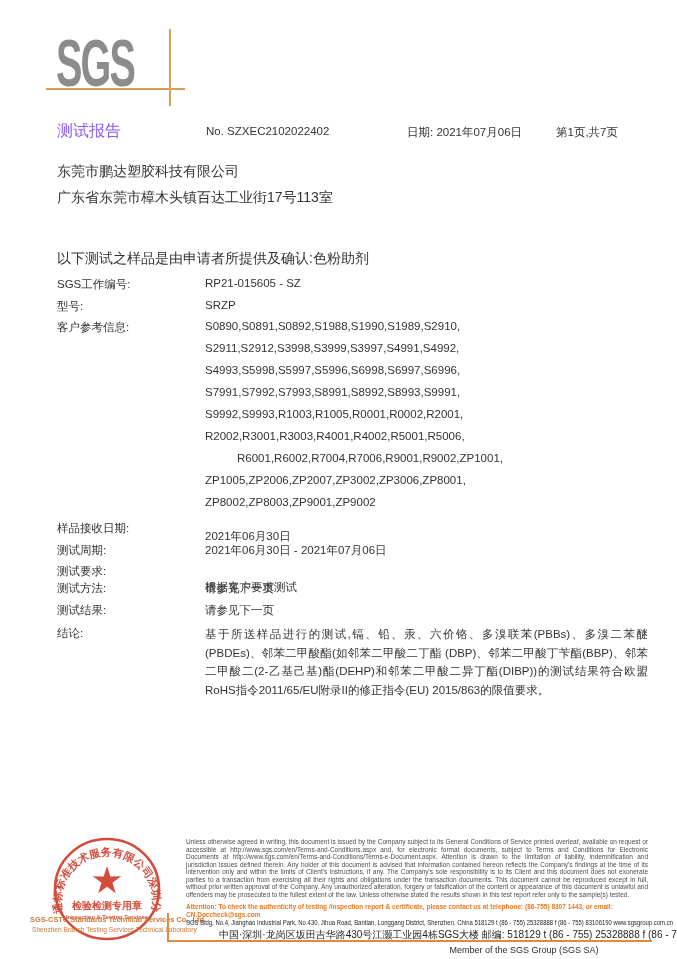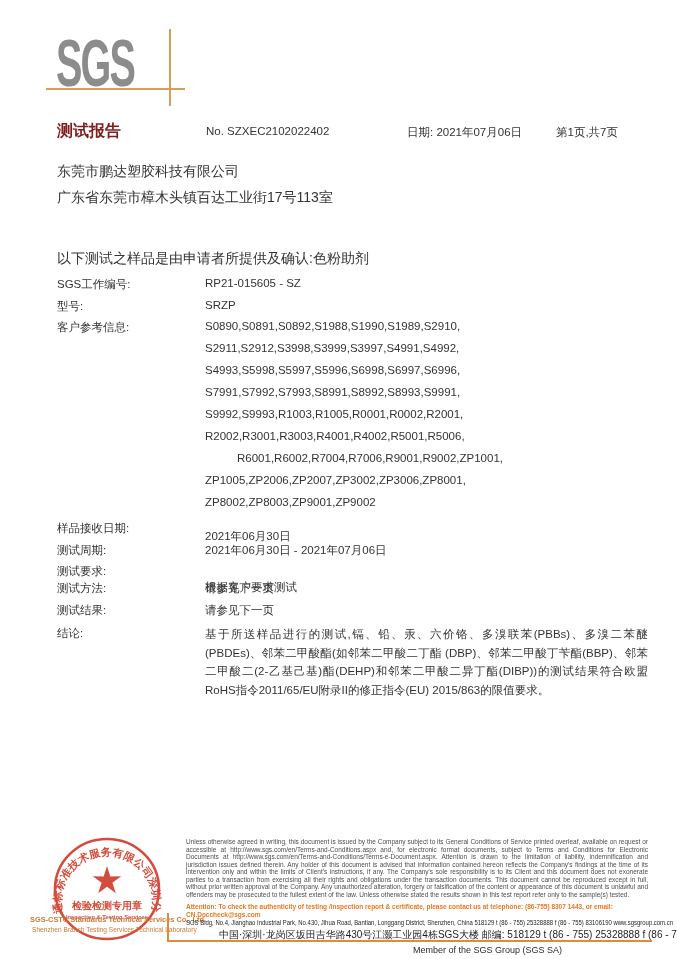--- a/index.html
+++ b/index.html
@@ -7,21 +7,21 @@
     position:relative;width:677px;height:959px;background:#ffffff;overflow:hidden;
     font-family:"Liberation Sans","DejaVu Sans",sans-serif;color:#3a3a3a;
   }
   
   .logo{
     position:absolute;left:56px;top:30px;font-size:66px;line-height:1;font-weight:800;
     color:#8c8c8c;letter-spacing:-3px;transform:scaleX(0.60);transform-origin:0 0;
   }
   .hline{position:absolute;left:46px;top:88px;width:139px;height:2px;background:#d79e5a;}
   .vline{position:absolute;left:169px;top:29px;width:2px;height:77px;background:#d79e5a;}
-  .report-title{position:absolute;left:57px;top:121px;font-size:16px;font-weight:bold;color:#7f1d1d;}
+  .report-title{position:absolute;left:57px;top:121px;font-size:16px;font-weight:normal;color:#8b5cf6;}
   .hdr{position:absolute;top:125px;font-size:11.5px;color:#333;}
   
   .line{position:absolute;left:57px;font-size:14px;color:#333;white-space:nowrap;}
   .lbl{position:absolute;left:57px;font-size:11.5px;color:#333;white-space:nowrap;}
   .val{position:absolute;left:205px;font-size:11.5px;color:#333;white-space:nowrap;}
   .para{
     position:absolute;left:205px;top:625px;width:443px;font-size:11.5px;line-height:18.6px;
     color:#333;white-space:normal;text-align:justify;
   }
   
@@ -33,21 +33,21 @@
     position:absolute;left:186px;top:903px;width:462px;font-size:6.5px;line-height:7.5px;
     color:#e87722;font-weight:bold;
   }
   .addr-en{
     position:absolute;left:186px;top:919px;font-size:6.4px;color:#1f1f1f;white-space:nowrap;
     transform:scaleX(0.93);transform-origin:0 0;
   }
   .addr-cn{position:absolute;left:186px;top:928px;font-size:10px;color:#1f1f1f;white-space:nowrap;margin-left:33px;}
   .f-vline{position:absolute;left:167px;top:913px;width:2px;height:28px;background:#e08a3c;}
   .f-hline{position:absolute;left:167px;top:940px;width:485px;height:2px;background:#e08a3c;}
-  .member{position:absolute;left:413px;top:945px;width:248px;text-align:left;font-size:9px;color:#2b2b2b;}
+  .member{position:absolute;left:400px;top:945px;width:248px;text-align:center;font-size:9px;color:#2b2b2b;}
   .lab1{position:absolute;left:30px;top:915px;font-size:7.4px;font-weight:bold;color:#c97b38;white-space:nowrap;}
   .lab2{position:absolute;left:32px;top:926px;font-size:6.6px;color:#c97b38;white-space:nowrap;}
   .stamp{position:absolute;left:50px;top:837px;width:114px;height:108px;opacity:0.9;}
 </style>
 </head>
 <body>
 
 <div class="page">
 
   <div class="logo">SGS</div>

